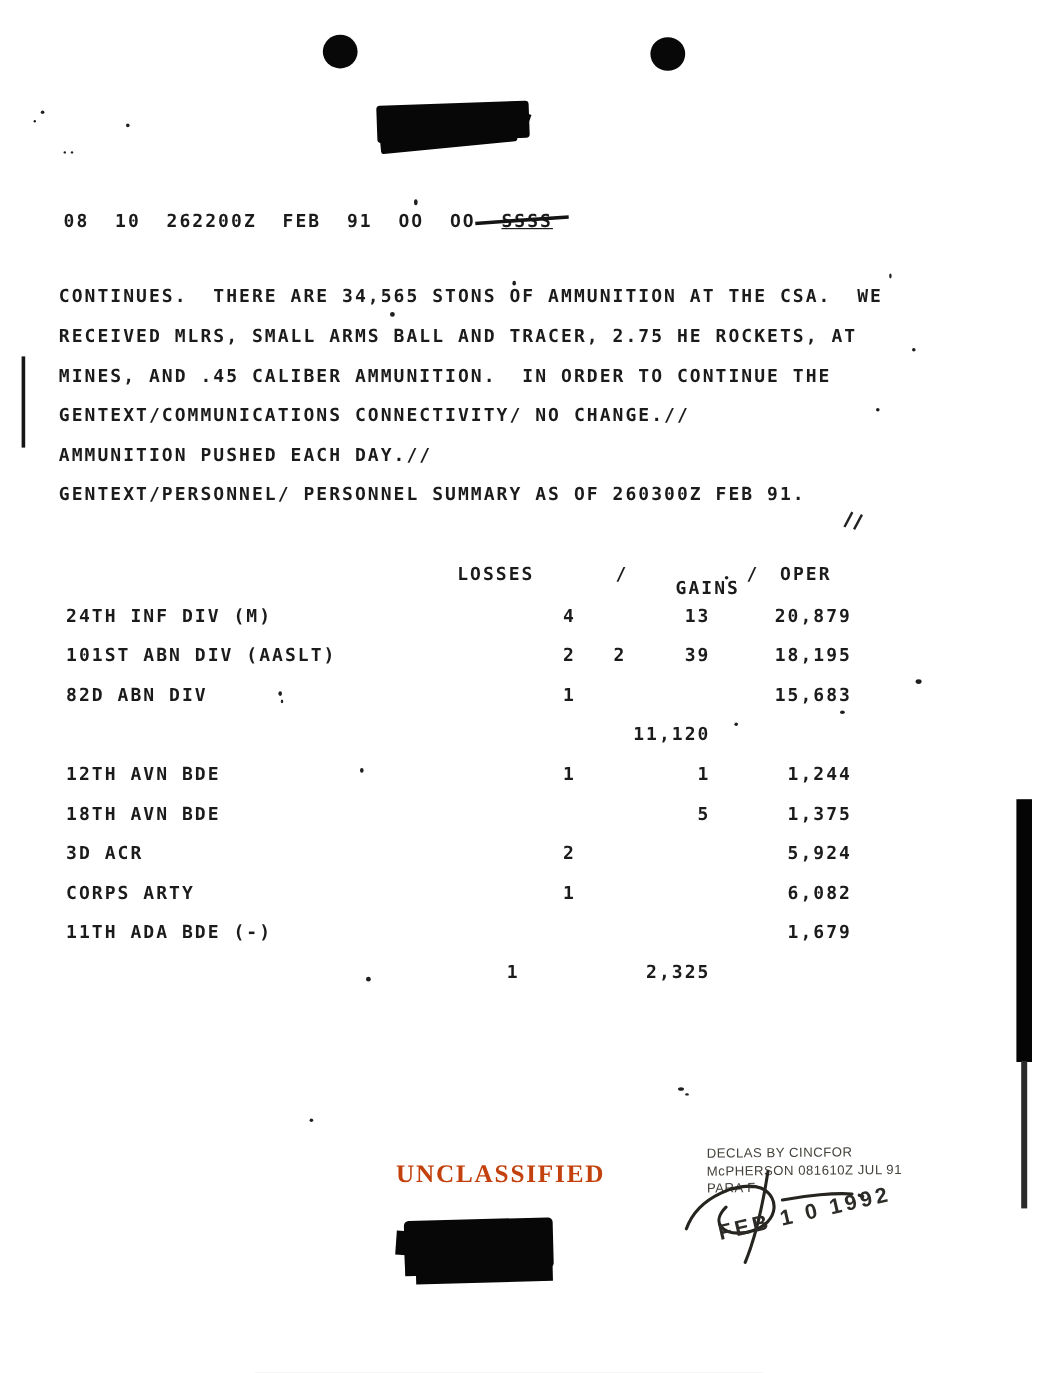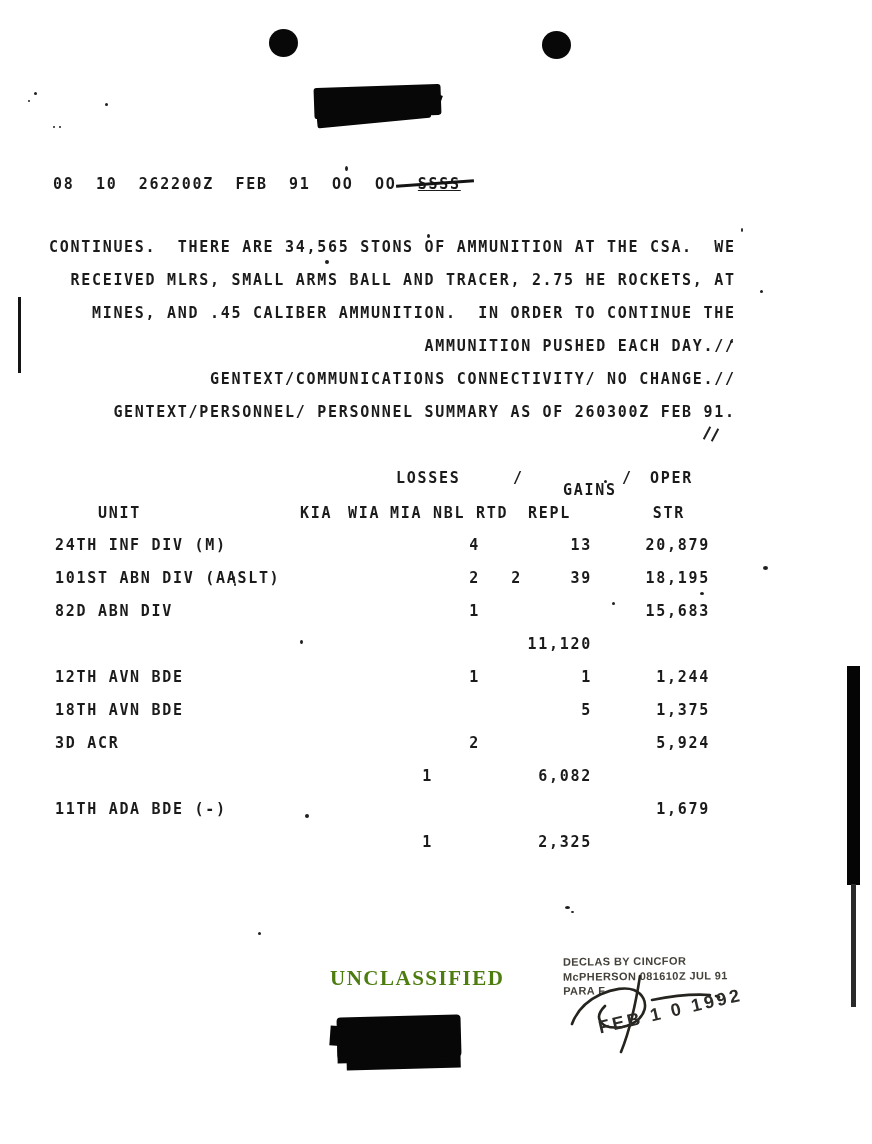--- a/index.html
+++ b/index.html
@@ -7,21 +7,21 @@
     position:relative; width:872px; height:1144px; margin:0 auto;
     background:#ffffff; overflow:hidden;
     font-family:"DejaVu Sans Mono", monospace;
     color:#1b1b1b;
   }
   
   .tw {
     position:absolute; font-size:15px; font-weight:700;
     letter-spacing:1.7px; white-space:pre; line-height:20px;
   }
-  .para-block { position:absolute; left:49px; top:237px;text-align:right; }
+  .para-block { position:absolute; left:49px; top:237px; }
   .pline { height:33px; font-size:15px; font-weight:700; letter-spacing:1.7px; white-space:pre; line-height:20px; }
 
   
   .hole { position:absolute; width:29px; height:28px; border-radius:50%; background:#080808; }
 
   
   .redact { position:absolute; background:#070707; }
   .r-top    { left:314px; top:86px;  width:127px; height:31px; transform:rotate(-2deg); border-radius:3px; }
   .r-top2   { left:317px; top:112px; width:114px; height:11px; transform:rotate(-5.5deg); border-radius:2px; }
   .r-top3   { left:432px; top:94px;  width:10px;  height:7px;  transform:rotate(20deg); }
@@ -34,21 +34,21 @@
   .right-bar  { position:absolute; left:847px; top:666px; width:13px; height:219px; background:#050505; }
   .right-bar2 { position:absolute; left:851px; top:884px; width:5px;  height:123px; background:#2a2a2a; }
 
   
   .struck { text-decoration:underline; }
   .strike-ext { position:absolute; left:396px; top:182px; width:78px; height:3px; background:#141414; transform:rotate(-4deg); }
 
   
   .tbl-toprow { position:absolute; top:469px; left:0; width:100%; }
   .tbl-toprow span { position:absolute; font-size:15px; font-weight:700; letter-spacing:1.7px; }
-  .t-losses { left:396px; } .t-slash1 { left:513px; } .t-gains { left:563px;margin-top:12px; }
+  .t-losses { left:381px; } .t-slash1 { left:513px; } .t-gains { left:563px;margin-top:12px; }
   .t-slash2 { left:622px; } .t-oper   { left:650px; }
 
   .ptable { position:absolute; left:55px; top:503px; width:655px; }
   .trow {
     display:grid; height:33px;
     grid-template-columns:245px 48px 42px 43px 47px 42px 70px 118px;
     font-size:15px; font-weight:700; letter-spacing:1.7px; line-height:20px;
   }
   .trow.hdr { height:32px; }
   .c-unit { text-align:left; white-space:pre; }
@@ -56,25 +56,25 @@
   .hdr .c-unit { padding-left:43px; }
   .hdr .c-kia, .hdr .c-wia, .hdr .c-mia, .hdr .c-nbl { text-align:left; }
   .hdr .c-rtd  { text-align:left; margin-left:-4px; }
   .hdr .c-repl { text-align:left; padding-left:6px; }
   .hdr .c-str  { text-align:right; padding-right:25px; }
 
   
   .unclassified {
     position:absolute; left:330px; top:966px;
     font-family:"Liberation Serif", serif; font-weight:700;
-    font-size:21px; letter-spacing:1.5px; color:#4d7c0f;
+    font-size:21px; letter-spacing:1.5px; color:#c2410c;
   }
   .stamp-block {
-    position:absolute; left:563px; top:954px;
-    font-family:"Liberation Sans", sans-serif; font-weight:700;
+    position:absolute; left:589px; top:954px;
+    font-family:"Liberation Sans", sans-serif; font-weight:400;
     font-size:11px; line-height:14.5px; color:#45423c;
     transform:rotate(-0.5deg); letter-spacing:0.4px;
   }
   .date-stamp {
     position:absolute; left:597px; top:1001px;
     font-family:"Liberation Sans", sans-serif; font-weight:700;
     font-size:18px; letter-spacing:3px; color:#2d2b27;
     transform:rotate(-13deg);
   }
   .signature { position:absolute; left:558px; top:972px; }
@@ -95,44 +95,34 @@
   <div class="redact r-top2"></div>
   <div class="redact r-top3"></div>
 
   <div class="tw" style="left:53px; top:174px;"><span>08  10  262200Z  FEB  91  OO  OO  </span><span class="struck">SSSS</span></div>
   <div class="strike-ext"></div>
 
   <div class="para-block">
     <div class="pline">CONTINUES.  THERE ARE 34,565 STONS OF AMMUNITION AT THE CSA.  WE</div>
     <div class="pline">RECEIVED MLRS, SMALL ARMS BALL AND TRACER, 2.75 HE ROCKETS, AT</div>
     <div class="pline">MINES, AND .45 CALIBER AMMUNITION.  IN ORDER TO CONTINUE THE</div>
+    <div class="pline">GENTEXT/COMMUNICATIONS CONNECTIVITY/ NO CHANGE.//</div>
     <div class="pline">AMMUNITION PUSHED EACH DAY.//</div>
-    <div class="pline">GENTEXT/COMMUNICATIONS CONNECTIVITY/ NO CHANGE.//</div>
     <div class="pline">GENTEXT/PERSONNEL/ PERSONNEL SUMMARY AS OF 260300Z FEB 91.</div>
   </div>
 
   <div class="tbl-toprow">
     <span class="t-losses">LOSSES</span>
     <span class="t-slash1">/</span>
     <span class="t-gains">GAINS</span>
     <span class="t-slash2">/</span>
     <span class="t-oper">OPER</span>
   </div>
 
   <div class="ptable">
-    <div class="trow hdr">
-      <div class="c-unit">UNIT</div>
-      <div class="c-kia">KIA</div>
-      <div class="c-wia">WIA</div>
-      <div class="c-mia">MIA</div>
-      <div class="c-nbl">NBL</div>
-      <div class="c-rtd">RTD</div>
-      <div class="c-repl">REPL</div>
-      <div class="c-str">STR</div>
-    </div>
 
     <div class="trow">
       <div class="c-unit">24TH INF DIV (M)</div>
       <div class="c-num"></div>
       <div class="c-num"></div>
       <div class="c-num"></div>
       <div class="c-num">4</div>
       <div class="c-num"></div>
       <div class="c-num">13</div>
       <div class="c-num">20,879</div>
@@ -190,20 +180,21 @@
       <div class="c-unit">3D ACR</div>
       <div class="c-num"></div>
       <div class="c-num"></div>
       <div class="c-num"></div>
       <div class="c-num">2</div>
       <div class="c-num"></div>
       <div class="c-num"></div>
       <div class="c-num">5,924</div>
     </div>
     <div class="trow">
+      <div class="c-unit">CORPS ARTY</div>
       <div class="c-num"></div>
       <div class="c-num"></div>
       <div class="c-num"></div>
       <div class="c-num">1</div>
       <div class="c-num"></div>
       <div class="c-num"></div>
       <div class="c-num">6,082</div>
     </div>
     <div class="trow">
       <div class="c-unit">11TH ADA BDE (-)</div>

